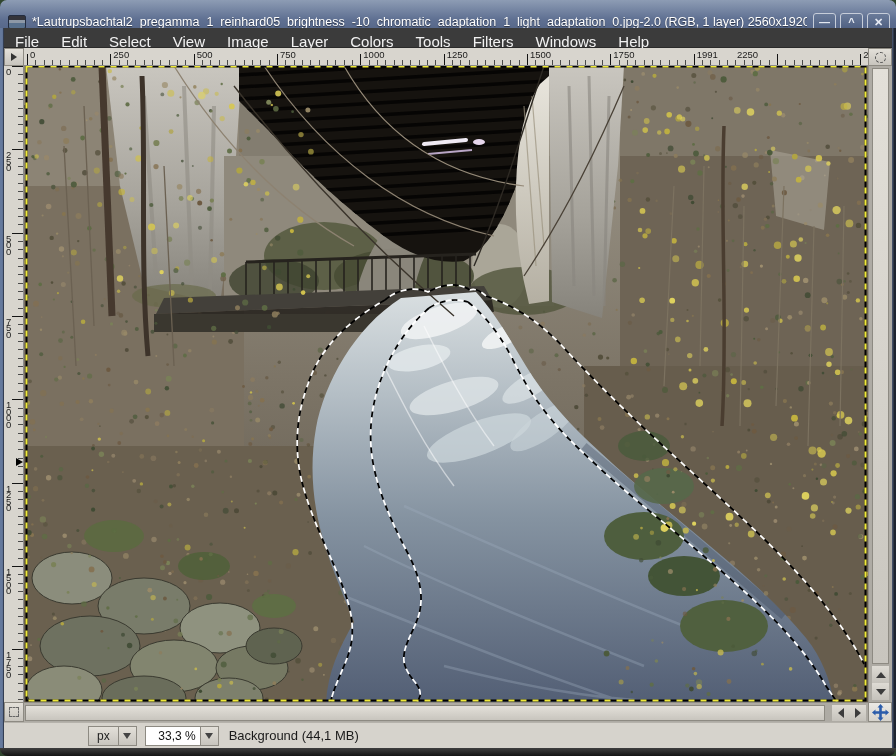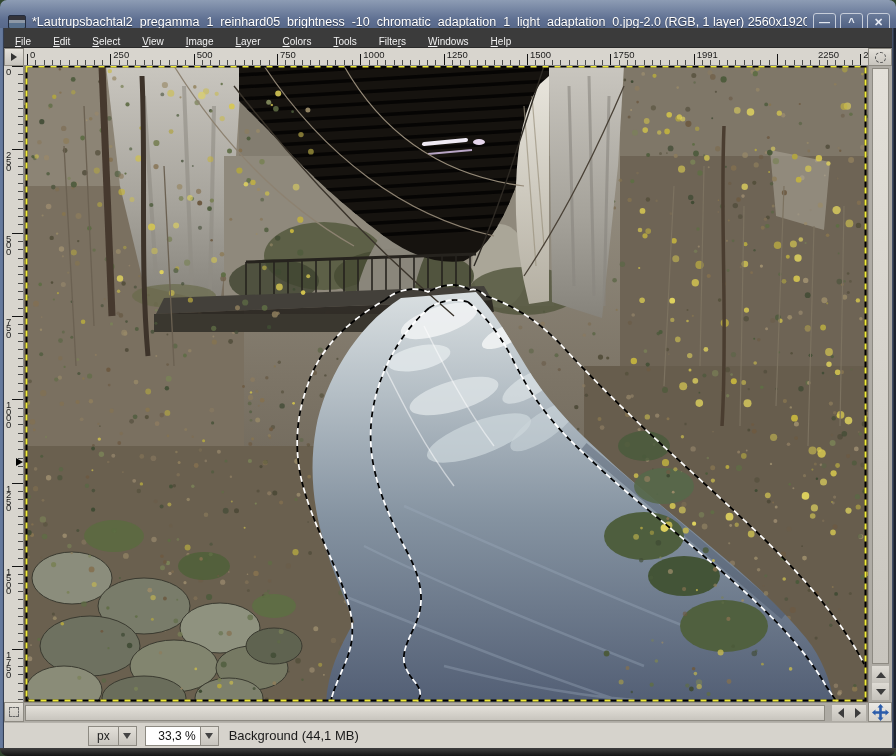--- a/index.html
+++ b/index.html
@@ -23,21 +23,21 @@
   .border-left { position:absolute; left:0; top:28px; width:4px; height:720px;
     background:linear-gradient(to right,#65799c 0 60%, #1c2230 100%); }
   .border-right { position:absolute; right:0; top:28px; width:4px; height:720px;
     background:linear-gradient(to left,#1e2430 0 40%, #4d5a74 100%); }
   .border-bottom { position:absolute; left:0; top:748px; width:896px; height:8px;
     background:linear-gradient(#3e3e3e,#141414); border-radius:0 0 9px 9px; }
 
   
   .menubar { position:absolute; left:4px; top:28px; width:888px; height:20px;
     background:#3b3b3b; display:flex; align-items:stretch; border-bottom:1px solid #2a2a2a; }
-  .menu-item { color:#f2f2f2; font-size:10px; line-height:19px; padding:4px 11px; cursor:default; }
+  .menu-item { color:#f2f2f2; font-size:15px; line-height:19px; padding:4px 11px; cursor:default; }
   .menu-item .u { text-decoration:underline; }
 
   
   .gbtn { background:linear-gradient(#e3e0d9,#c8c5be); border:1px solid #8d8a82; }
   .corner-btn { position:absolute; left:4px; top:48px; width:20px; height:18px;
     display:flex; align-items:center; justify-content:center; }
   .tri-right { width:0; height:0; border-left:6px solid #333; border-top:4px solid transparent;
     border-bottom:4px solid transparent; }
   .zoomfollow-btn { position:absolute; left:868px; top:48px; width:24px; height:18px;
     display:flex; align-items:center; justify-content:center; }
@@ -146,21 +146,21 @@
   <div class="hruler" id="hruler">
       <span class="hlab" style="left: 6px;">0</span>
       <span class="hlab" style="left: 89.333px;">250</span>
       <span class="hlab" style="left: 172.666px;">500</span>
       <span class="hlab" style="left: 255.999px;">750</span>
       <span class="hlab" style="left: 339.332px;">1000</span>
       <span class="hlab" style="left: 422.665px;">1250</span>
       <span class="hlab" style="left: 505.998px;">1500</span>
       <span class="hlab" style="left: 589.331px;">1750</span>
       <span class="hlab" style="left: 672.664px;">1991</span>
-      <span class="hlab" style="left: 794px;">2250</span>
+      <span class="hlab" style="left: 713px;">2250</span>
       <span class="hlab" style="left: 839.33px;">2500</span>
     </div>
   <div class="zoomfollow-btn gbtn">
     <div class="dashed-circle"></div>
   </div>
   <div class="vruler" id="vruler">
     <div class="pos-marker"></div>
   <span class="vlab" style="top: 3px;">0</span>
       <span class="vlab" style="top: 86.333px;">250</span>
       <span class="vlab" style="top: 169.666px;">500</span>

